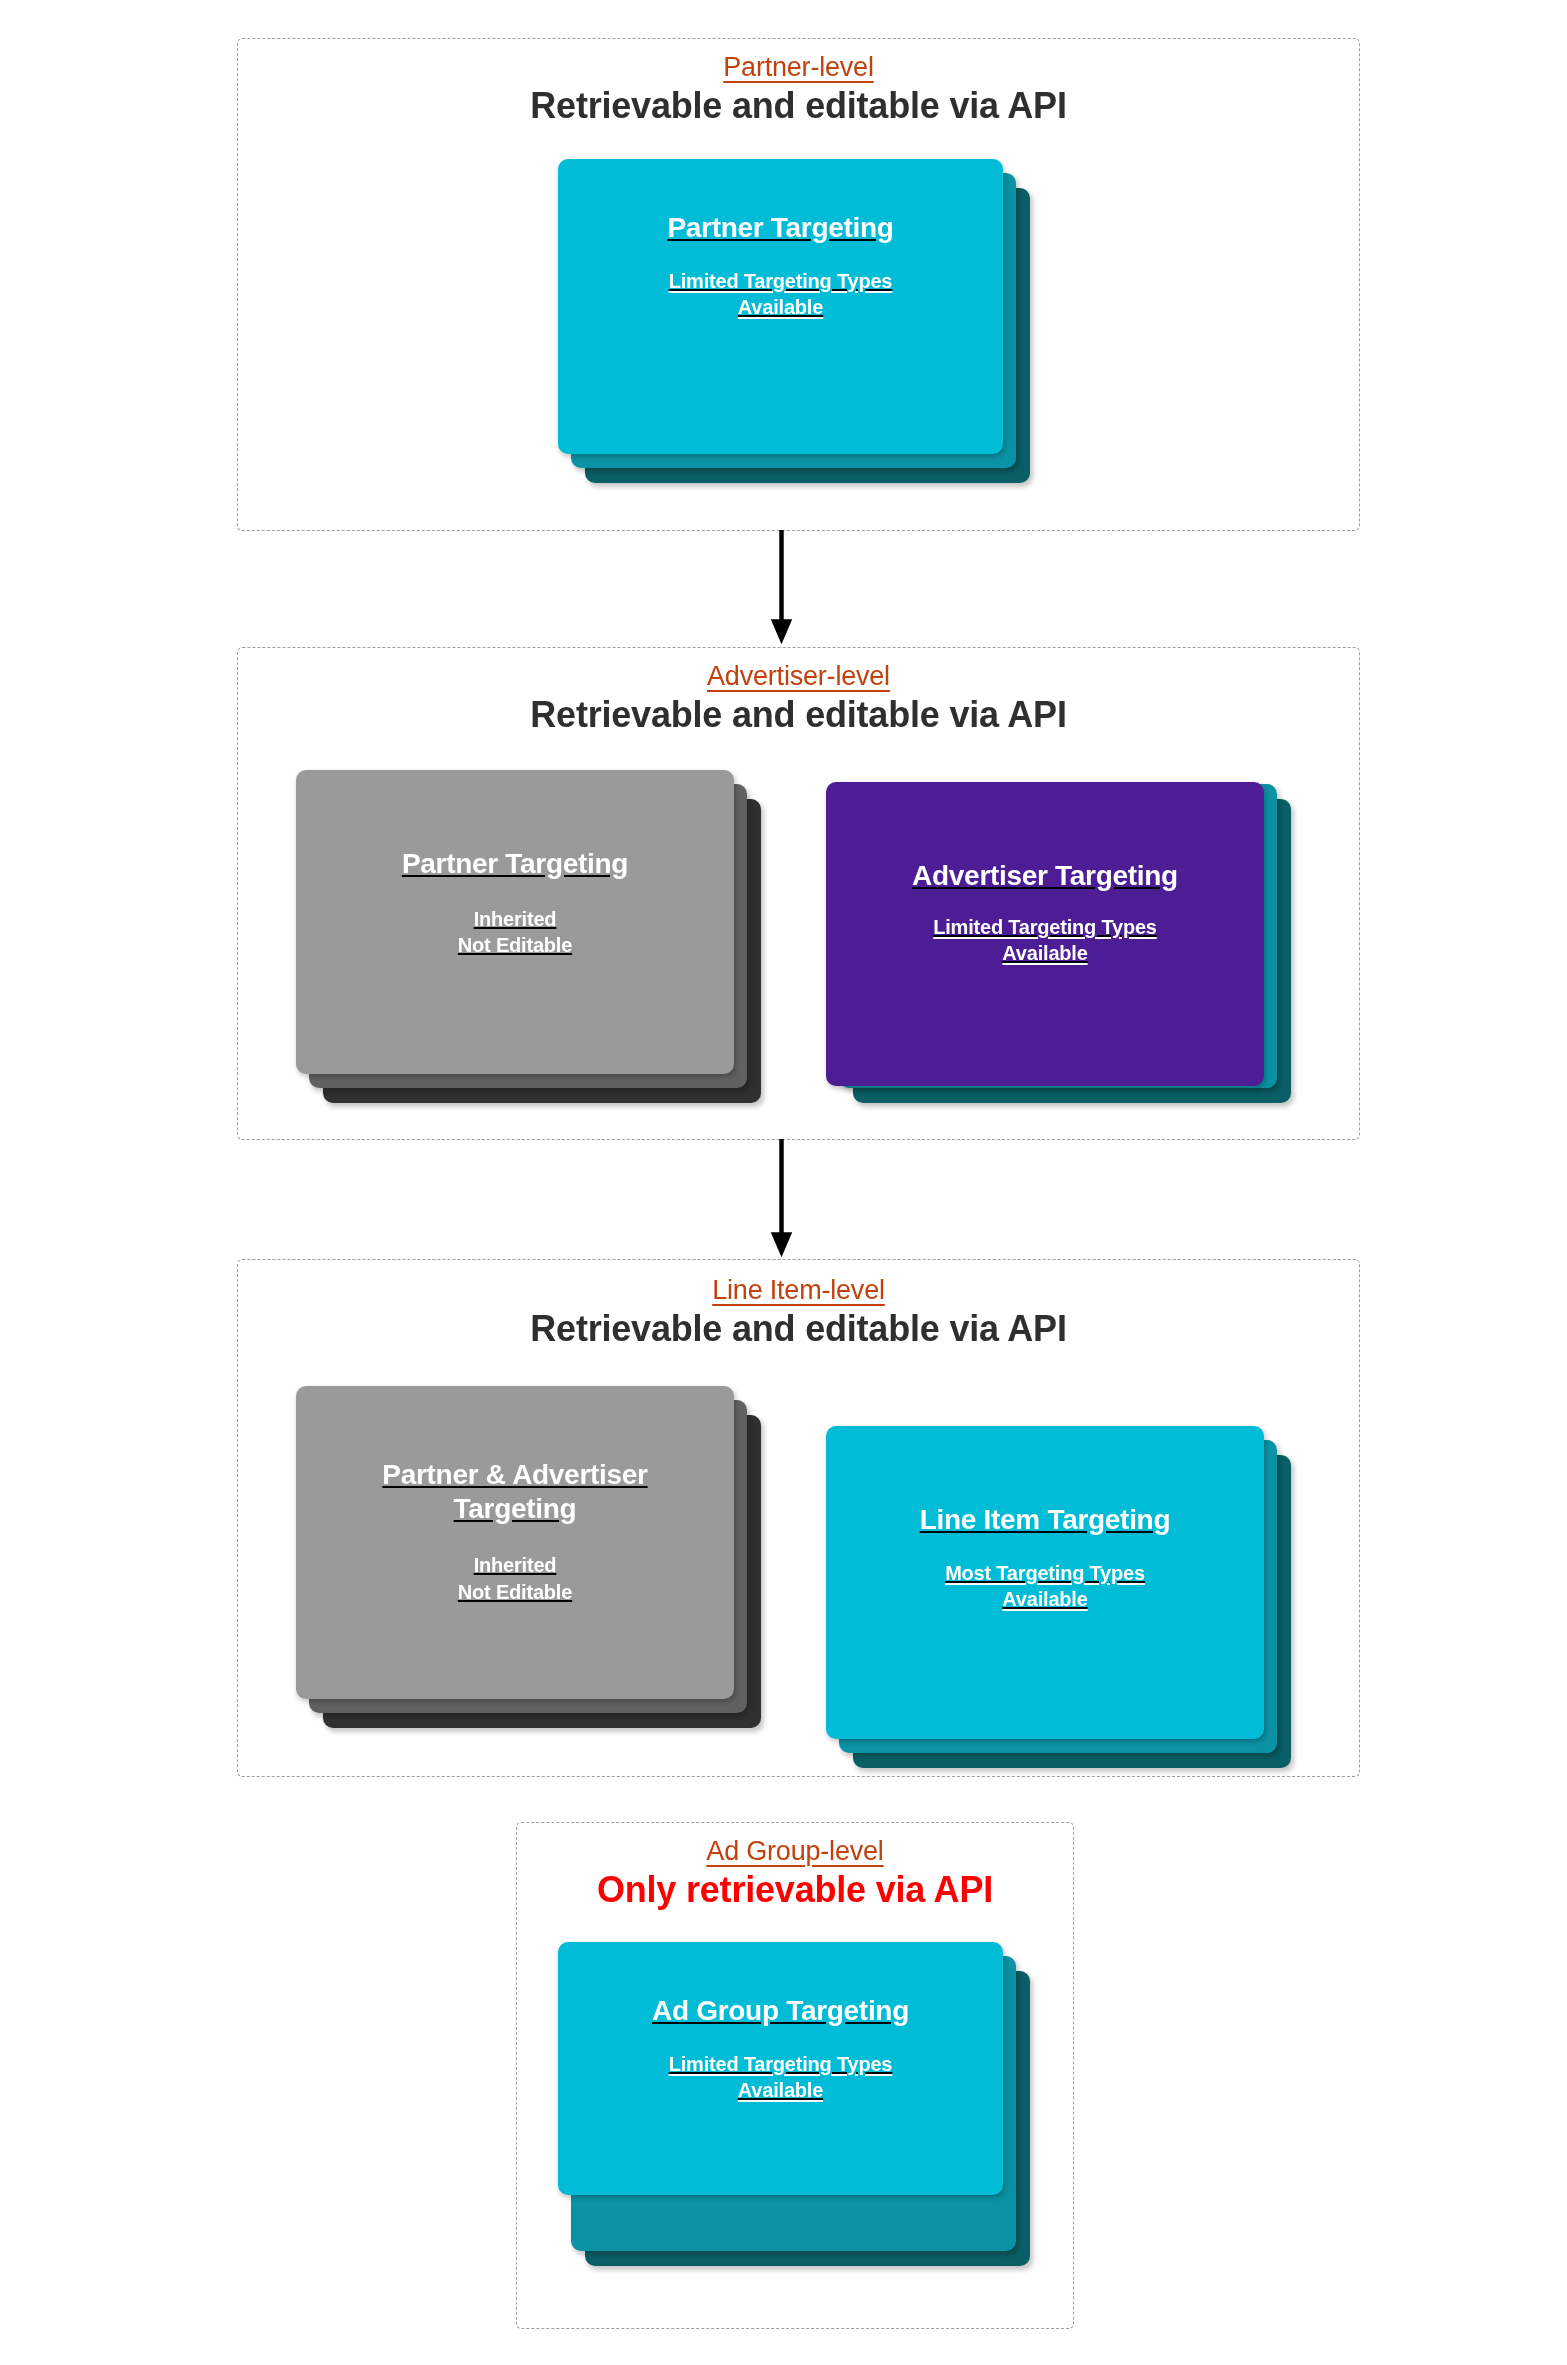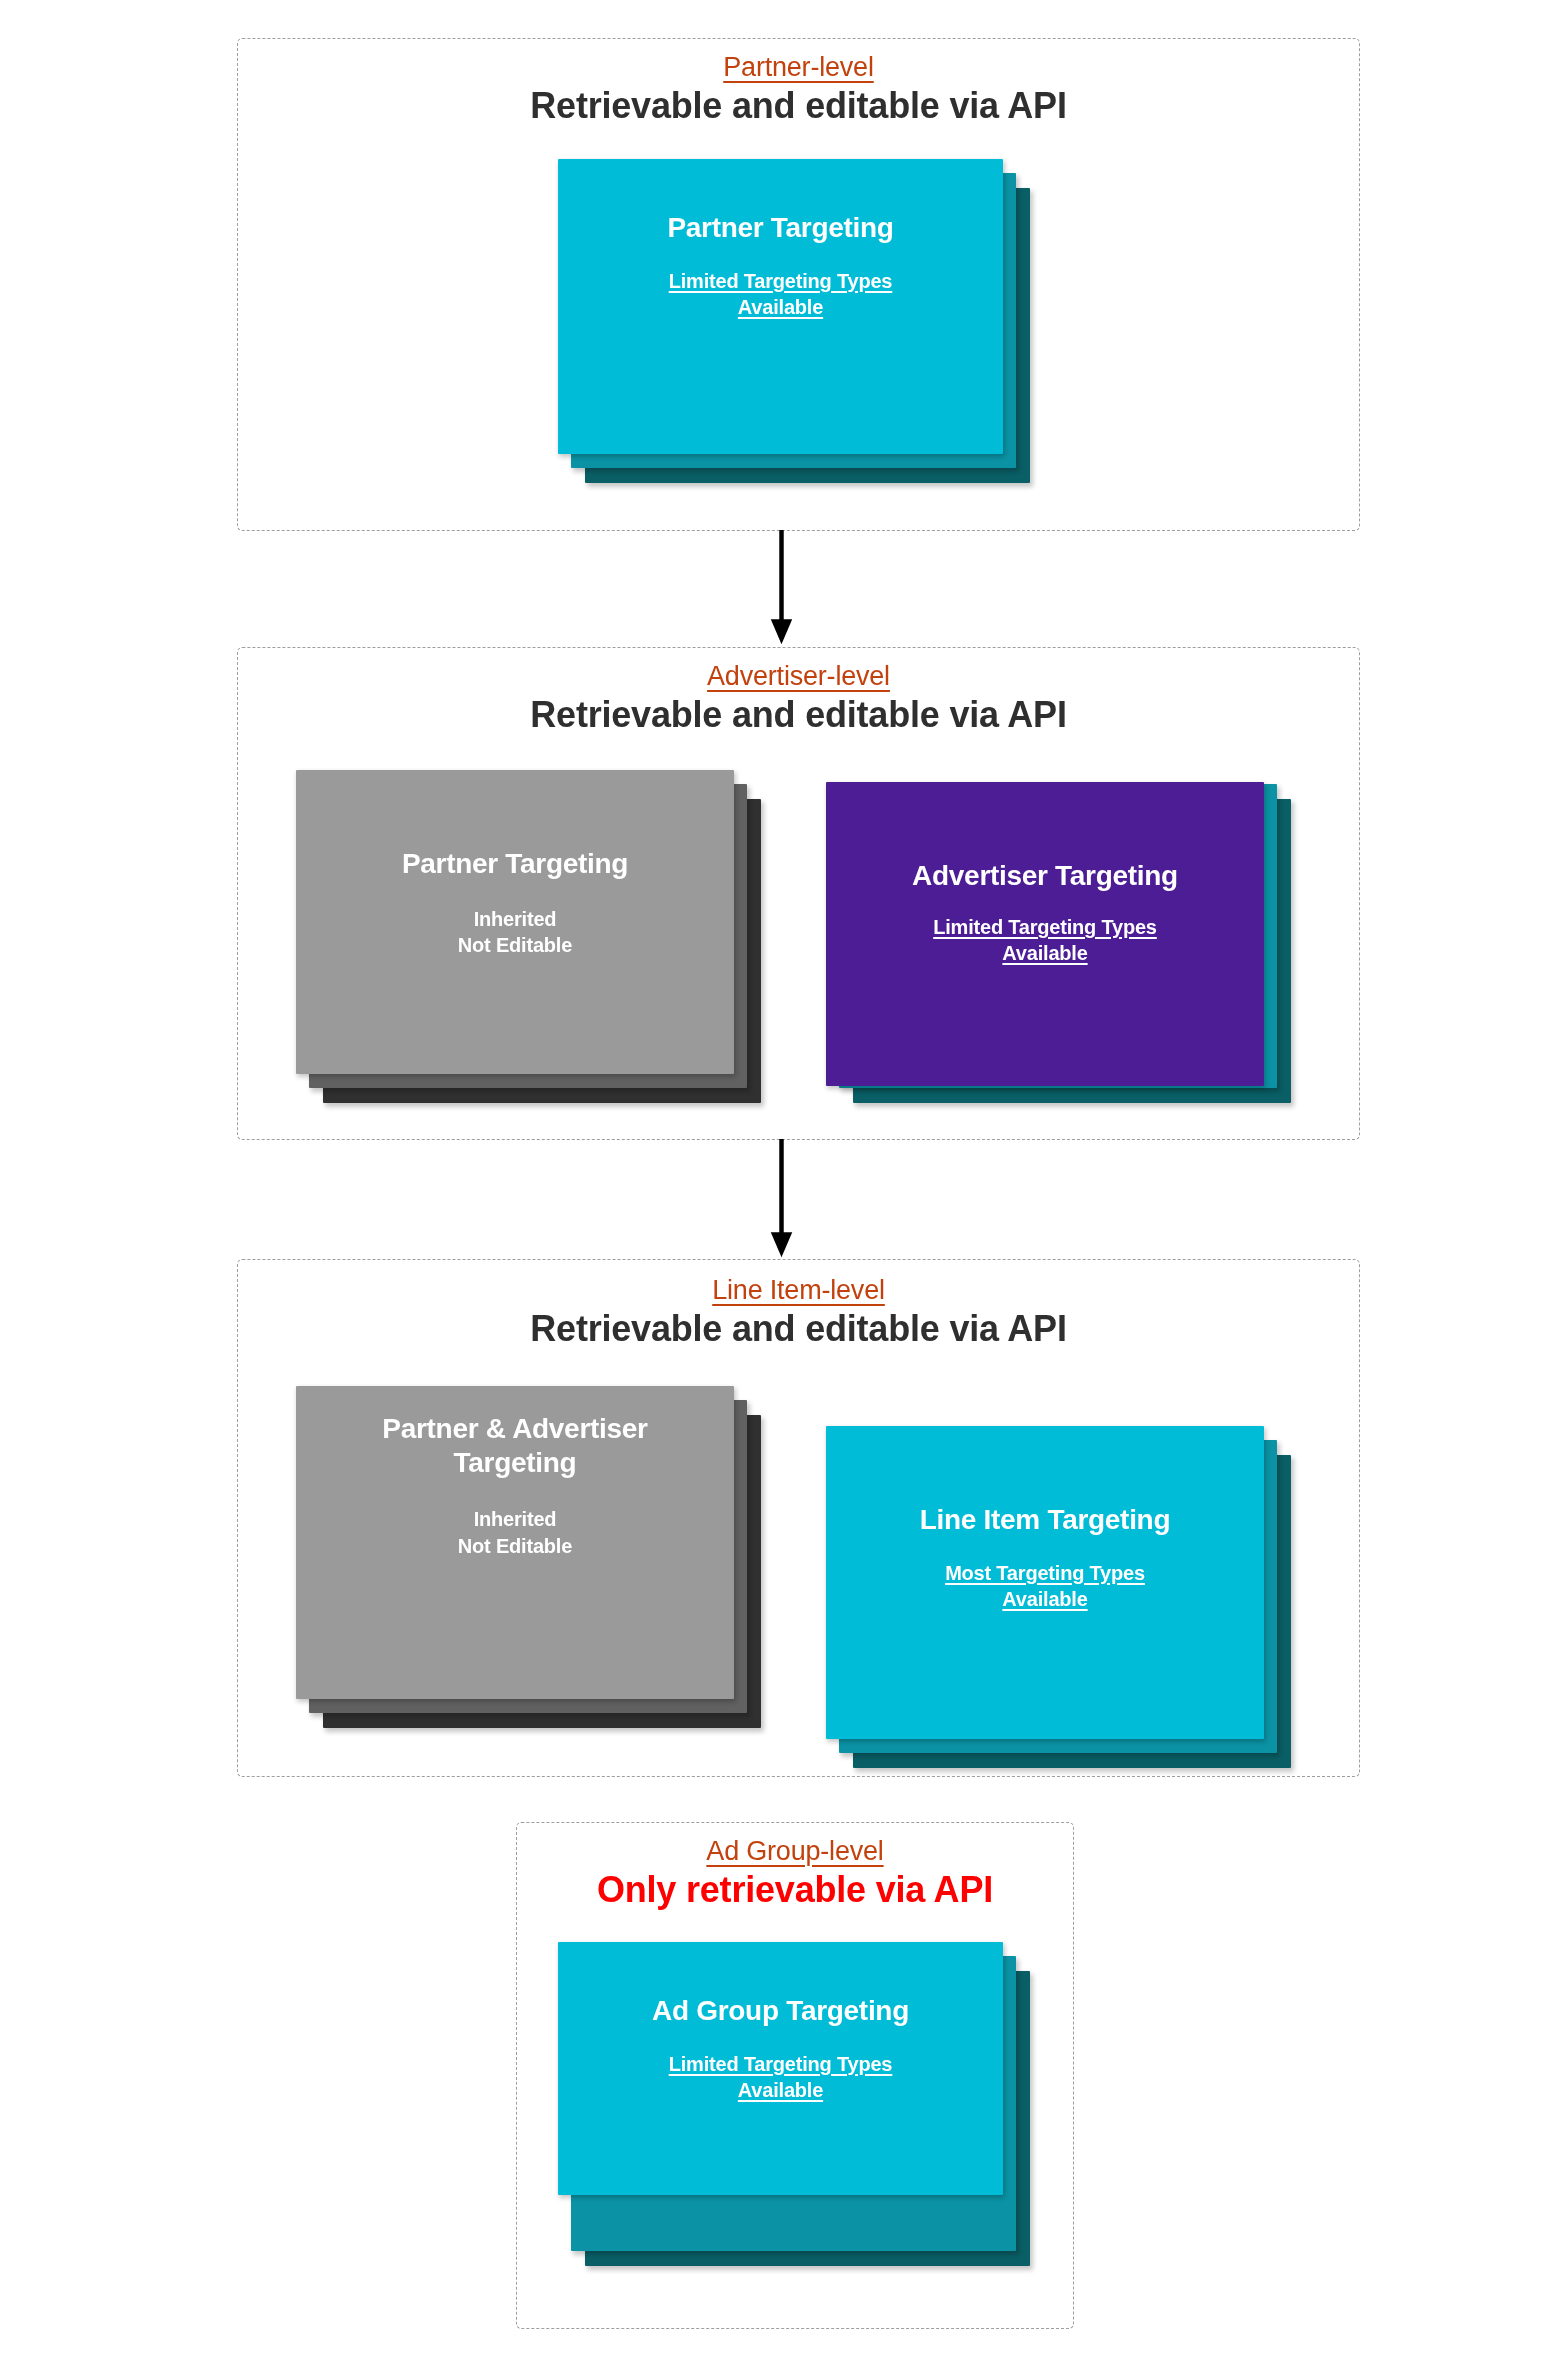--- a/index.html
+++ b/index.html
@@ -56,21 +56,22 @@
     color: #ff0000;
   }
 
   
   .card-stack {
     position: absolute;
   }
 
   .card-layer {
     position: absolute;
-    border-radius: 1px;
+    border-radius: 10px;
+    text-decoration: underline;
   }
 
   .card-layer.back {
     box-shadow: 2.7px 3.6px 5.4px rgba(0,0,0,0.22);
   }
 
   .card-layer.mid {
     box-shadow: 2.7px 3.6px 5.4px rgba(0,0,0,0.22);
   }
 
@@ -176,21 +177,21 @@
   <div class="level-box" style="left:237px; top:1259px; width:1123px; height:518px;"></div>
 
   <div class="level-header" style="left:237px; top:1275px; width:1123px;">
     <div class="level-title">Line Item-level</div>
     <div class="level-subtitle">Retrievable and editable via API</div>
   </div>
 
   <div class="card-stack" style="left:296px; top:1386px; width:464px; height:366px;">
     <div class="card-layer back" style="left:27px; top:29px; width:438px; height:313px; background:#303030;"></div>
     <div class="card-layer mid" style="left:13.4px; top:14.3px; width:438px; height:313px; background:#616161;"></div>
-    <div class="card-layer front" style="left:0px; top:0px; width:438px; height:313px; background:#9a9a9a; padding-top:26px;align-items:flex-end;">
+    <div class="card-layer front" style="left:0px; top:0px; width:438px; height:313px; background:#9a9a9a; padding-top:72px;align-items:flex-end;">
       <div class="card-title" style="padding:0 38px;">Partner &amp; Advertiser Targeting</div>
       <div class="card-sub" style="margin-top:27px;">Inherited</div>
       <div class="card-sub">Not Editable</div>
     </div>
   </div>
 
   <div class="card-stack" style="left:826px; top:1386px; width:464px; height:366px;margin-top:40px;">
     <div class="card-layer back" style="left:27px; top:29px; width:438px; height:313px; background:#0a5f66;"></div>
     <div class="card-layer mid" style="left:13.4px; top:14.3px; width:438px; height:313px; background:#0b93a5;"></div>
     <div class="card-layer front" style="left:0px; top:0px; width:438px; height:313px; background:#00bcd6; padding-top:77px;">

